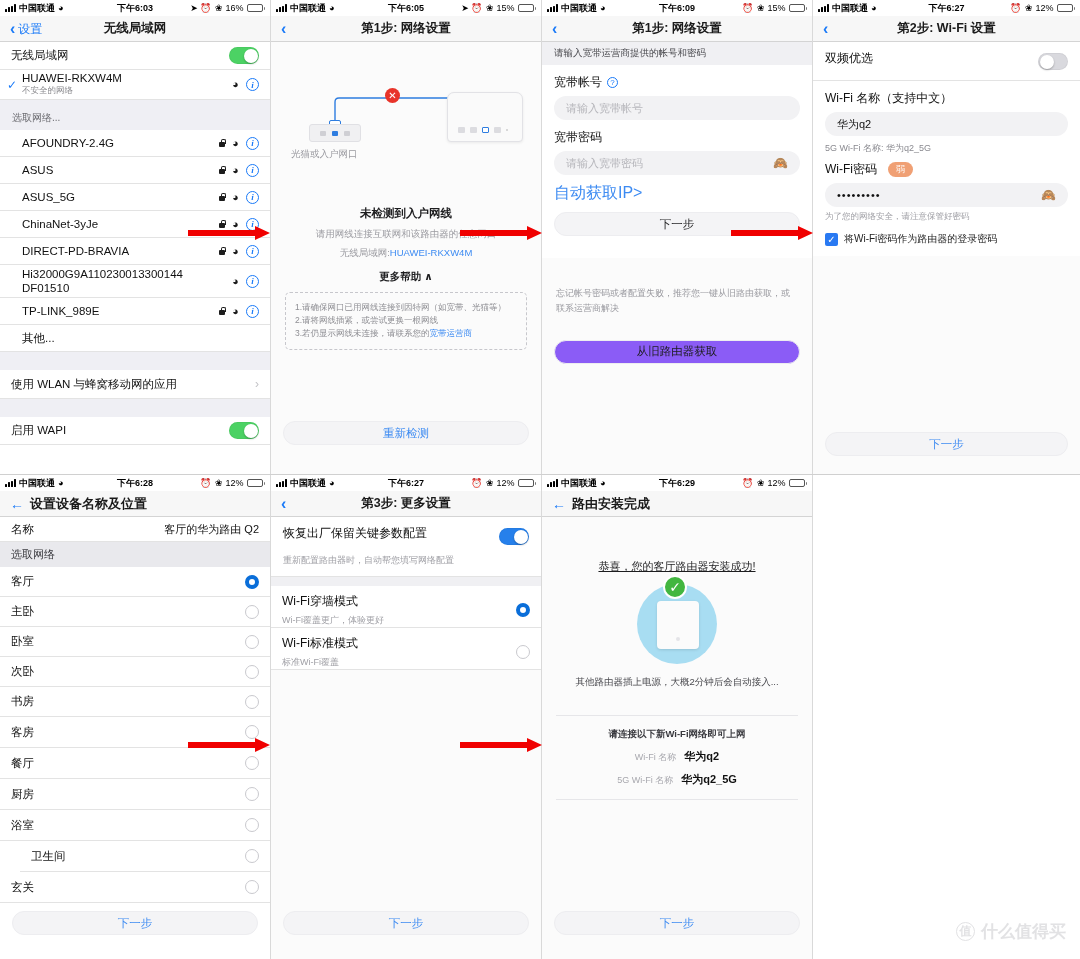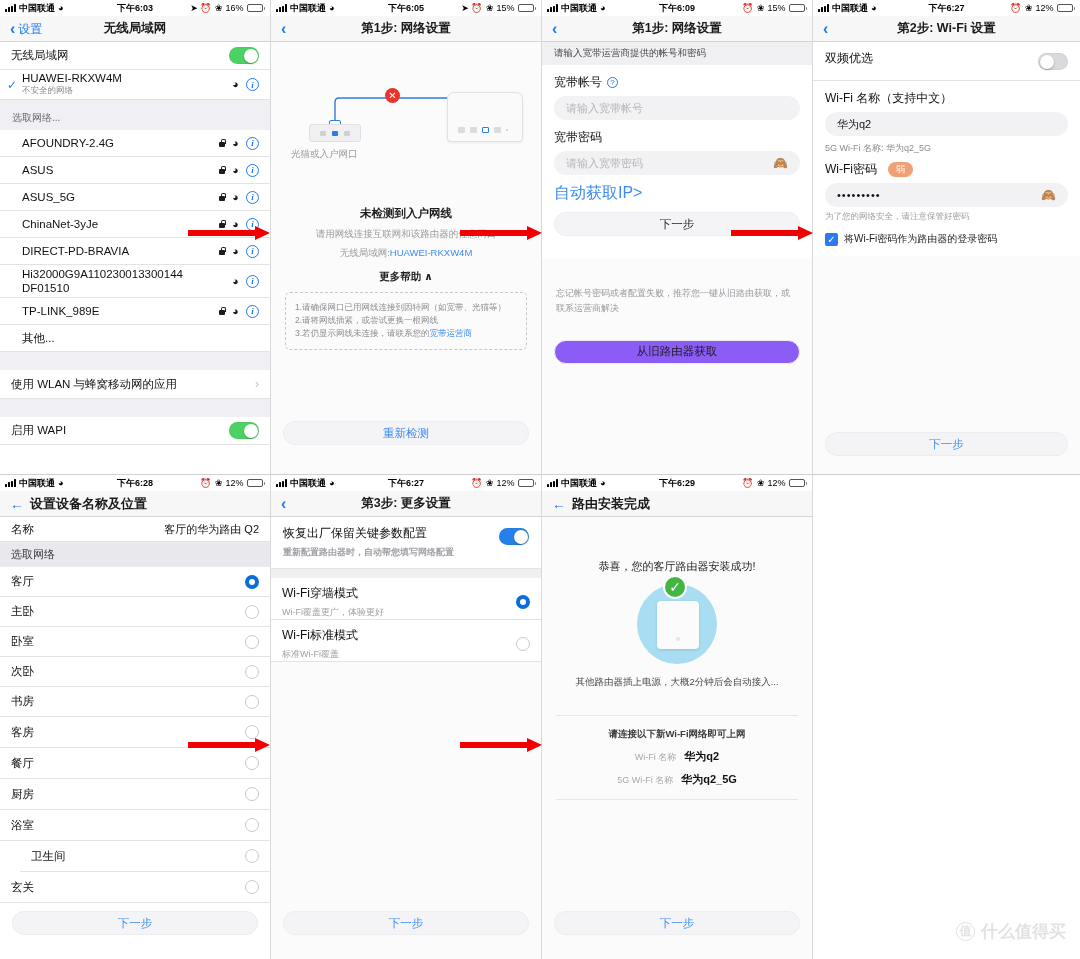--- a/index.html
+++ b/index.html
@@ -160,21 +160,21 @@
   .diag-title{ text-align:center; font-size:11.5px; font-weight:700; color:#1d1d1f; margin-top:22px; }
   .diag-sub{ text-align:center; font-size:9.5px; color:#9a9aa0; margin-top:7px; }
   .diag-sub2{ text-align:center; font-size:9.5px; color:#9a9aa0; margin-top:6px; }
   .more-help{ text-align:center; font-size:10.5px; color:#1d1d1f; font-weight:600; margin-top:10px; cursor:pointer; }
   .helpbox{
     margin:8px 14px 0 14px; border:1px dashed #c7c7cc; border-radius:5px;
     padding:8px 9px; font-size:8.5px; color:#8e8e93; line-height:1.55;
   }
 
   
-  .succ-title{ text-align:center; font-size:11px; color:#1d1d1f; margin-top:42px; }
+  .succ-title{ text-align:center; font-size:11px; color:#1d1d1f; margin-top:42px;text-decoration:underline; }
   .succ-wrap{ position:relative; width:80px; height:80px; margin:10px auto 0 auto; }
   .succ-circle{
     position:absolute; inset:0; border-radius:50%; background:#a8ddf2;
   }
   .succ-device{
     position:absolute; left:20px; top:17px; width:42px; height:48px;
     background:#fbfbfb; border-radius:4px; box-shadow:0 1px 3px rgba(0,0,0,.12);
   }
   .succ-device .led{ position:absolute; bottom:8px; left:50%; transform:translateX(-50%); width:4px;height:4px;background:#e4e4e8;border-radius:50%; }
   .succ-tick{
@@ -673,21 +673,21 @@
     <div class="navbar">
       <span class="nav-back">
           <span class="chev">‹</span>
         </span>
       <span class="nav-title">第3步: 更多设置</span>
     </div>
 
     <div style="background:#fff;padding:8px 12px 9px 12px;border-bottom:1px solid #e3e3e3;display:flex;align-items:flex-start;">
       <div style="flex:1;padding-right:10px;">
         <div style="font-size:12px;color:#111;">恢复出厂保留关键参数配置</div>
-        <div style="font-size:9px;color:#a0a0a6;margin-top:4px;font-weight:bold;">重新配置路由器时，自动帮您填写网络配置</div>
+        <div style="font-size:9px;color:#a0a0a6;margin-top:12px;">重新配置路由器时，自动帮您填写网络配置</div>
       </div>
       <span class="toggle blue" style="margin-top:3px;">
           <span class="knob"></span>
         </span>
     </div>
 
     <div style="height:9px;background:#f0f0f3;"></div>
 
     <div class="row" style="min-height:36px;align-items:flex-start;padding-top:7px;">
       <span>

